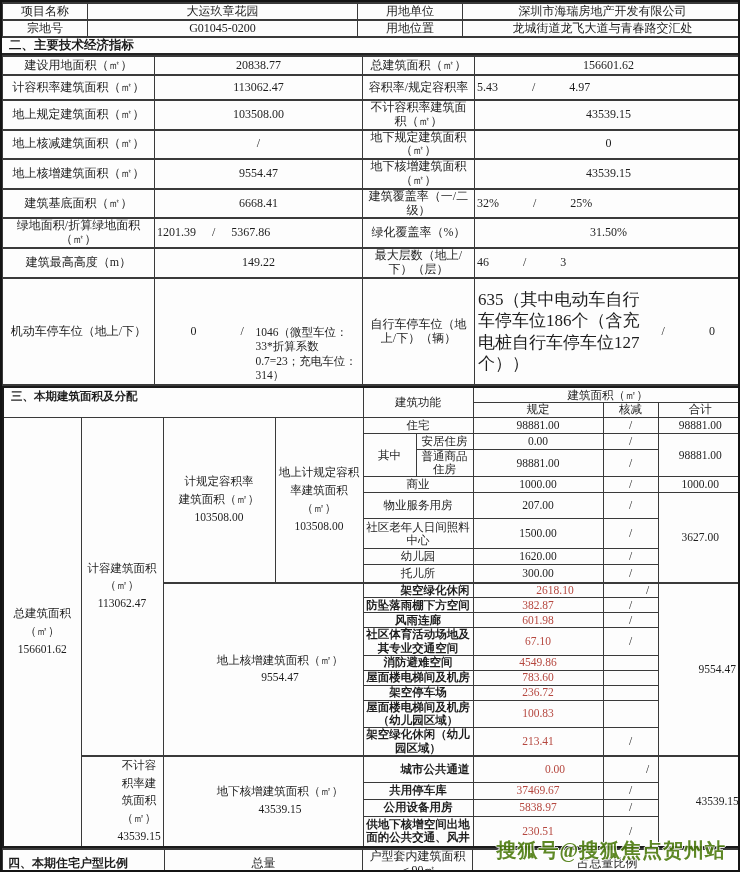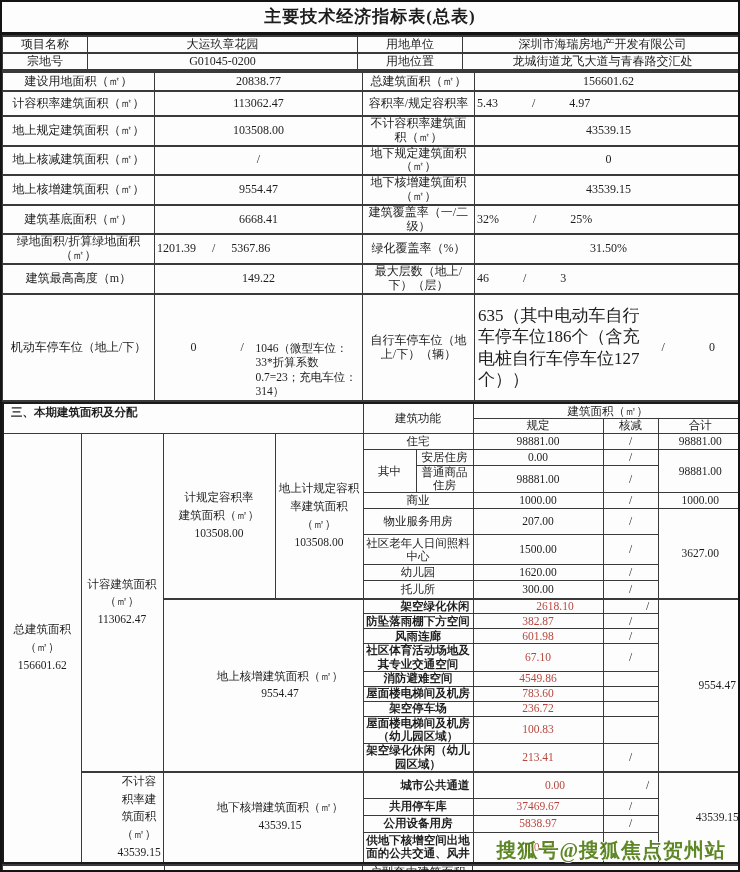--- a/index.html
+++ b/index.html
@@ -47,21 +47,20 @@
   }.rh15{height:15px}.rh16{height:16px}
   .rh17{height:17px}.rh18{height:18px}.rh19{height:19px}.rh22{height:22px}
   .rh24{height:24px}.rh25{height:25px}.rh26{height:26px}
   .rh28{height:28px}.rh29{height:29px}.rh30{height:30px}.rh55{height:55px}
 </style>
 </head>
 <body>
 
 <div class="page">
 
-  <div class="title">主要技术经济指标表(总表)</div>
 
 
   <table class="t1">
     <colgroup>
         <col style="width:85px">
         <col style="width:270px">
         <col style="width:105px">
         <col style="width:280px">
       </colgroup>
     <tbody>
@@ -73,20 +72,21 @@
     </tr>
     <tr class="rh17">
       <td>宗地号</td>
       <td>G01045-0200</td>
       <td>用地位置</td>
       <td>龙城街道龙飞大道与青春路交汇处</td>
     </tr>
   </tbody>
     </table>
 
+  <div class="sec-head">二、主要技术经济指标</div>
 
   <table class="t2">
     <colgroup>
         <col style="width:152px">
         <col style="width:208px">
         <col style="width:112px">
         <col style="width:268px">
       </colgroup>
     <tbody>
         <tr class="rh19">

